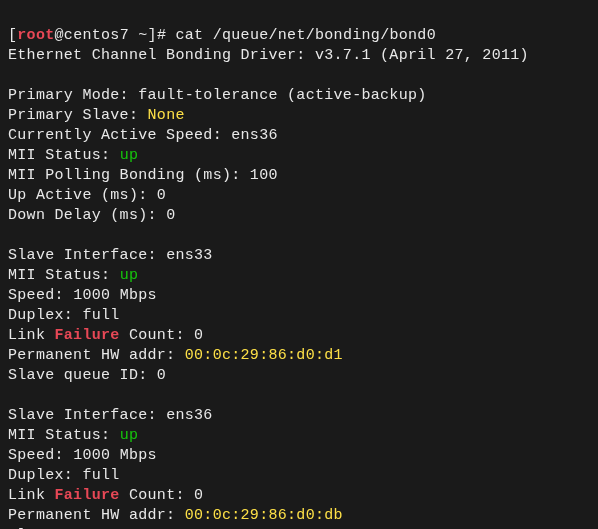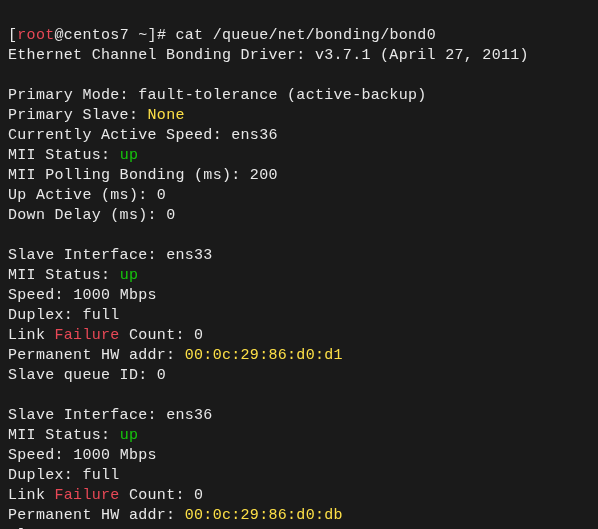--- a/index.html
+++ b/index.html
@@ -6,35 +6,35 @@
     margin: 0;
     padding: 6px 8px;
     background: #1a1a1a;
     font-family: "Consolas", "Courier New", monospace;
     font-size: 15px;
     line-height: 20px;
     color: #e8e8e8;
     white-space: pre;
     letter-spacing: 0.3px;
   }
-  .r { color: #e74856; }    
+  .r { color: #e74856; font-weight: bold; }    
   .g { color: #16c60c; text-align: right; }    
   .m { color: #fde047; }    
   .w { color: #e8e8e8; }    
 </style>
 </head>
 <body>
 <div><span class="w">[</span><span class="r">root</span><span class="w">@</span><span class="w">centos7</span><span class="w"> </span><span class="w">~</span><span class="w">]# </span><span class="w">cat /queue/net/bonding/bond0</span>
 <span>Ethernet Channel Bonding Driver: v3.7.1 (April 27, 2011)</span>
 
 <span>Primary Mode: </span><span>fault-tolerance (active-backup)</span>
 <span>Primary Slave: </span><span class="m">None</span>
 <span>Currently Active Speed: </span><span>ens36</span>
 <span>MII Status: </span><span class="g">up</span>
-<span>MII Polling Bonding (ms): </span><span>200</span>
+<span>MII Polling Bonding (ms): </span><span>100</span>
 <span>Up Active (ms): </span><span>0</span>
 <span>Down Delay (ms): </span><span>0</span>
 
 <span>Slave Interface: </span><span>ens33</span>
 <span>MII Status: </span><span class="g">up</span>
 <span>Speed: </span><span>1000 Mbps</span>
 <span>Duplex: </span><span>full</span>
 <span>Link </span><span class="r">Failure</span><span> Count: </span><span>0</span>
 <span>Permanent HW addr: </span><span class="m">00:0c:29:86:d0:d1</span>
 <span>Slave queue ID: </span><span>0</span>

